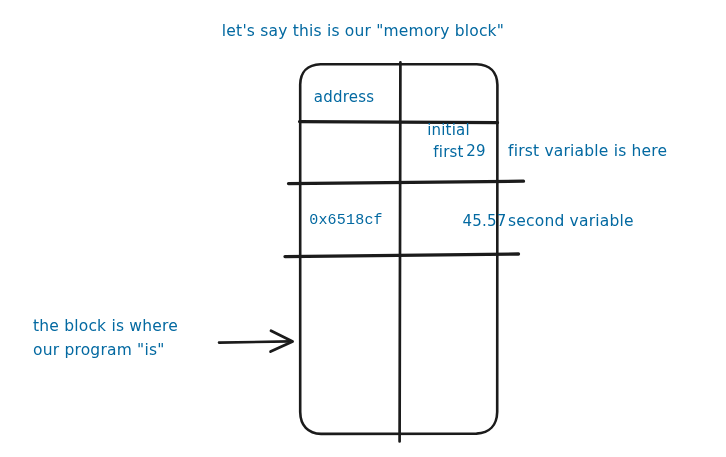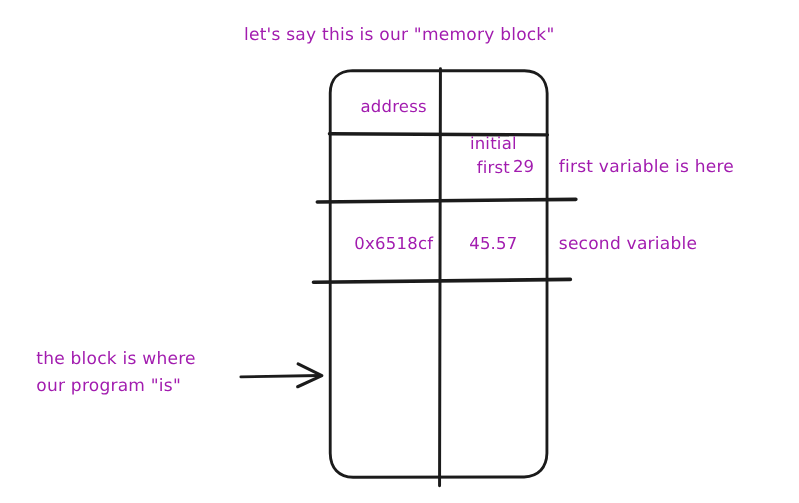--- a/index.html
+++ b/index.html
@@ -31,21 +31,21 @@
     left: 0;
     top: 0;
     width: 726px;
     height: 457px;
     pointer-events: none;
   }
 
   .txt {
     position: absolute;
     font-family: "DejaVu Sans", sans-serif;
-    color: #a21caf;
+    color: #0369a1;
     white-space: pre;
     letter-spacing: 0.2px;
     line-height: 1.25;
   }
 
   #title {
     left: 0;
     top: 22px;
     width: 726px;
     text-align: center;
@@ -54,48 +54,49 @@
 
   .cell-text {
     text-align: center;
     font-size: 15px;
   }
 
   #hdr-address {
     left: 300px;
     top: 88px;
     width: 88px;
-    text-align: right;
   }
   #hdr-value {
     left: 400px;
     top: 76px;
     width: 97px;
     line-height: 1.45;
     margin-top: 44px;
   }
   #cell-addr-1 {
     left: 300px;
     top: 142px;
     width: 100px;
   }
   #cell-val-1 {
     left: 424px;
     top: 142px;
     width: 104px;
   }
   #cell-addr-2 {
-    left: 300px;
+    left: 288px;
     top: 212px;
     width: 116px;
+    font-family: Liberation Mono, monospace;
   }
   #cell-val-2 {
     left: 400px;
     top: 212px;
     width: 97px;
+    padding-left: 36px;
   }
 
   .annot {
     font-size: 15.5px;
     text-align: left;
   }
   #annot-first {
     left: 508px;
     top: 142px;
     width: 215px;

